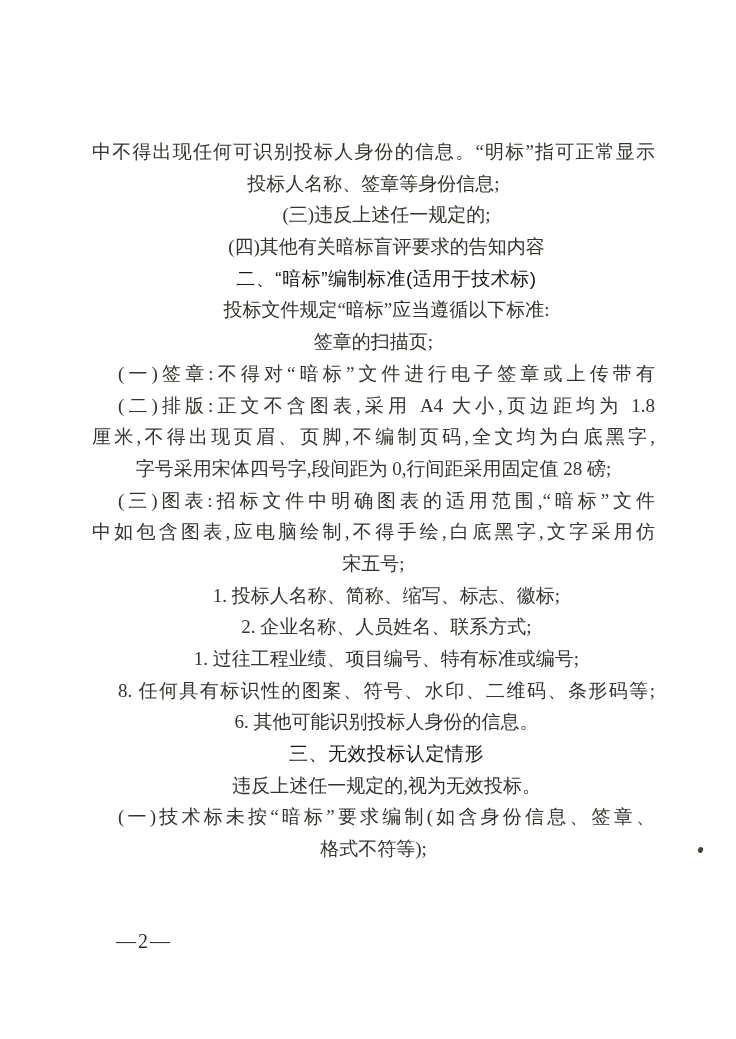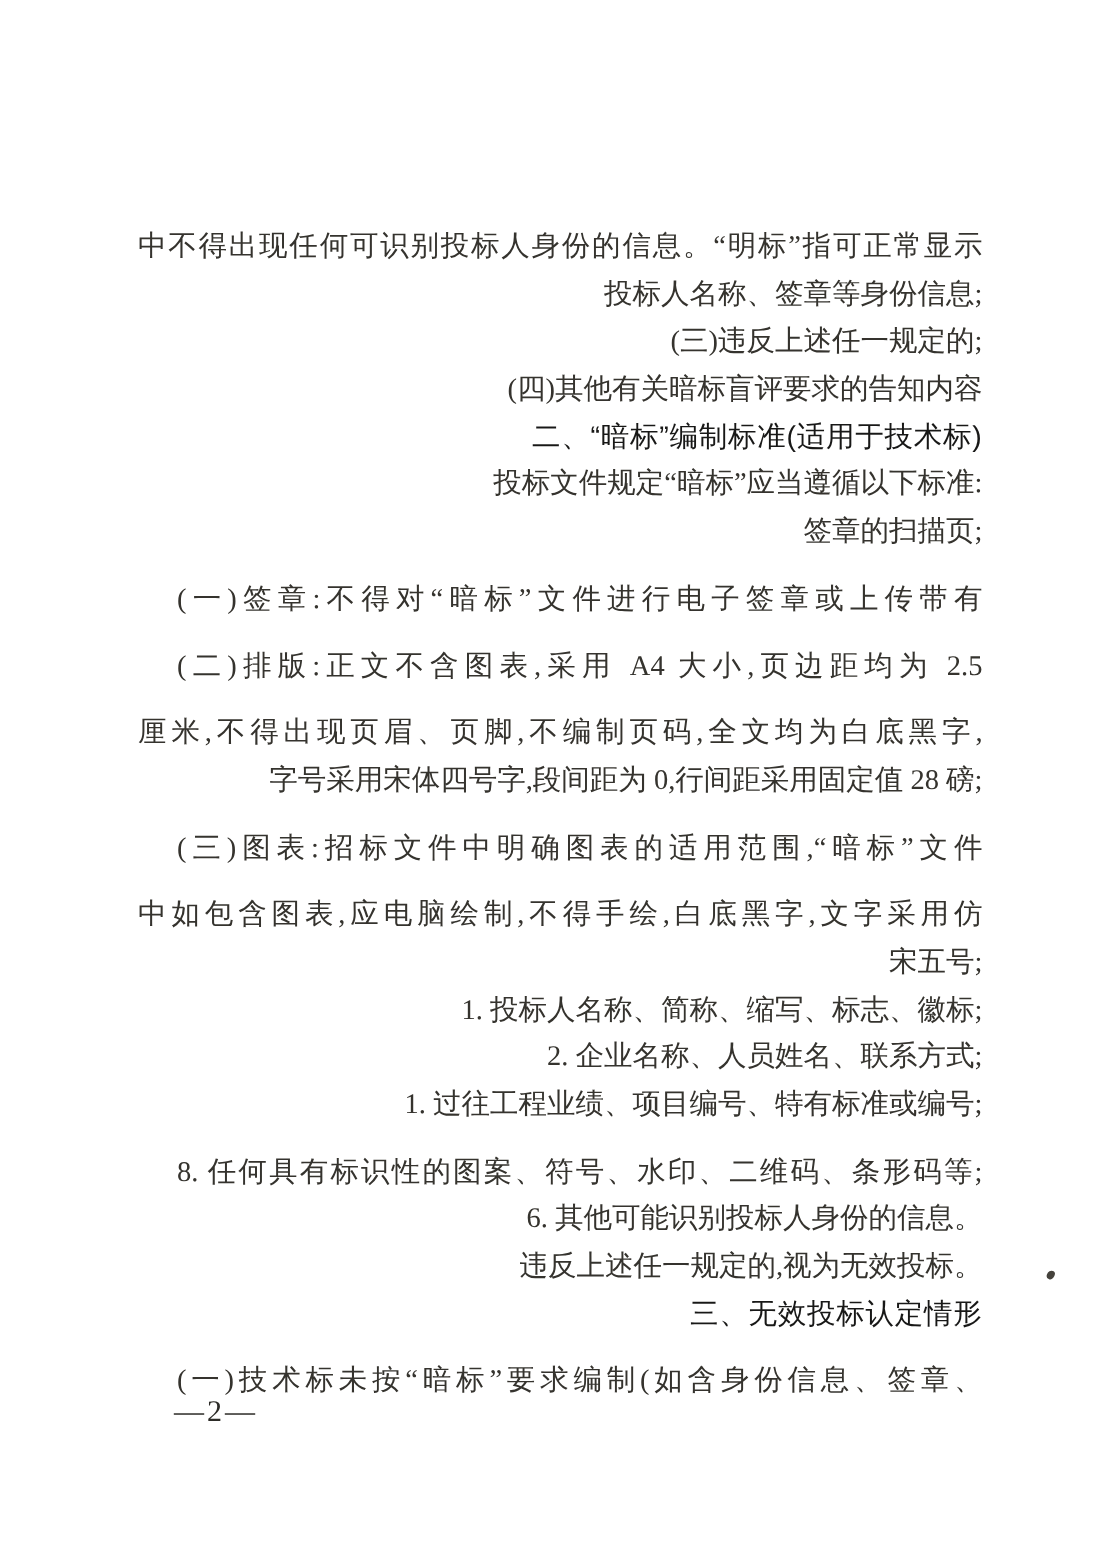--- a/index.html
+++ b/index.html
@@ -29,31 +29,30 @@
     position: absolute;
     left: 92px;
     top: 136px;
     width: 563px;
     font-size: 19px;
     color: var(--body-text);
   }
   .line {
     height: 31.7px;
     line-height: 31.7px;
-    text-align: right;
+    text-align: center;
     text-justify: inter-character;
     white-space: normal;
   }
   .ind {
     text-indent: 26px;
   }
   .fill {
     text-align: justify;
     text-align-last: justify;
-    margin-top: 13px;
   }
   .bold {
     font-weight: 400;
     color: var(--heading-text);
     font-family: "Liberation Sans", "DejaVu Sans", sans-serif;
     letter-spacing: 0.5px;
   }
   .pagenum {
     position: absolute;
     left: 116px;
@@ -82,32 +81,33 @@
 <div class="page">
   <div class="content">
     <div class="line fill">中不得出现任何可识别投标人身份的信息。“明标”指可正常显示</div>
     <div class="line">投标人名称、签章等身份信息;</div>
     <div class="line ind">(三)违反上述任一规定的;</div>
     <div class="line ind">(四)其他有关暗标盲评要求的告知内容</div>
     <div class="line ind bold">二、“暗标”编制标准(适用于技术标)</div>
     <div class="line ind">投标文件规定“暗标”应当遵循以下标准:</div>
     <div class="line">签章的扫描页;</div>
     <div class="line ind fill">(一)签章:不得对“暗标”文件进行电子签章或上传带有</div>
-    <div class="line ind fill">(二)排版:正文不含图表,采用 A4 大小,页边距均为 2.5</div>
+    <div class="line ind fill">(二)排版:正文不含图表,采用 A4 大小,页边距均为 1.8</div>
     <div class="line fill">厘米,不得出现页眉、页脚,不编制页码,全文均为白底黑字,</div>
     <div class="line">字号采用宋体四号字,段间距为 0,行间距采用固定值 28 磅;</div>
     <div class="line ind fill">(三)图表:招标文件中明确图表的适用范围,“暗标”文件</div>
     <div class="line fill">中如包含图表,应电脑绘制,不得手绘,白底黑字,文字采用仿</div>
     <div class="line">宋五号;</div>
     <div class="line ind">1. 投标人名称、简称、缩写、标志、徽标;</div>
     <div class="line ind">2. 企业名称、人员姓名、联系方式;</div>
     <div class="line ind">1. 过往工程业绩、项目编号、特有标准或编号;</div>
     <div class="line ind fill">8. 任何具有标识性的图案、符号、水印、二维码、条形码等;</div>
     <div class="line ind">6. 其他可能识别投标人身份的信息。</div>
+    <div class="line ind bold">三、无效投标认定情形</div>
     <div class="line ind">违反上述任一规定的,视为无效投标。</div>
-    <div class="line ind bold">三、无效投标认定情形</div>
     <div class="line ind fill">(一)技术标未按“暗标”要求编制(如含身份信息、签章、</div>
+    <div class="line">格式不符等);</div>
   </div>
 
   <div class="pagenum">—2—</div>
 
   <div class="speck"></div>
 </div>
 
 </body></html>

